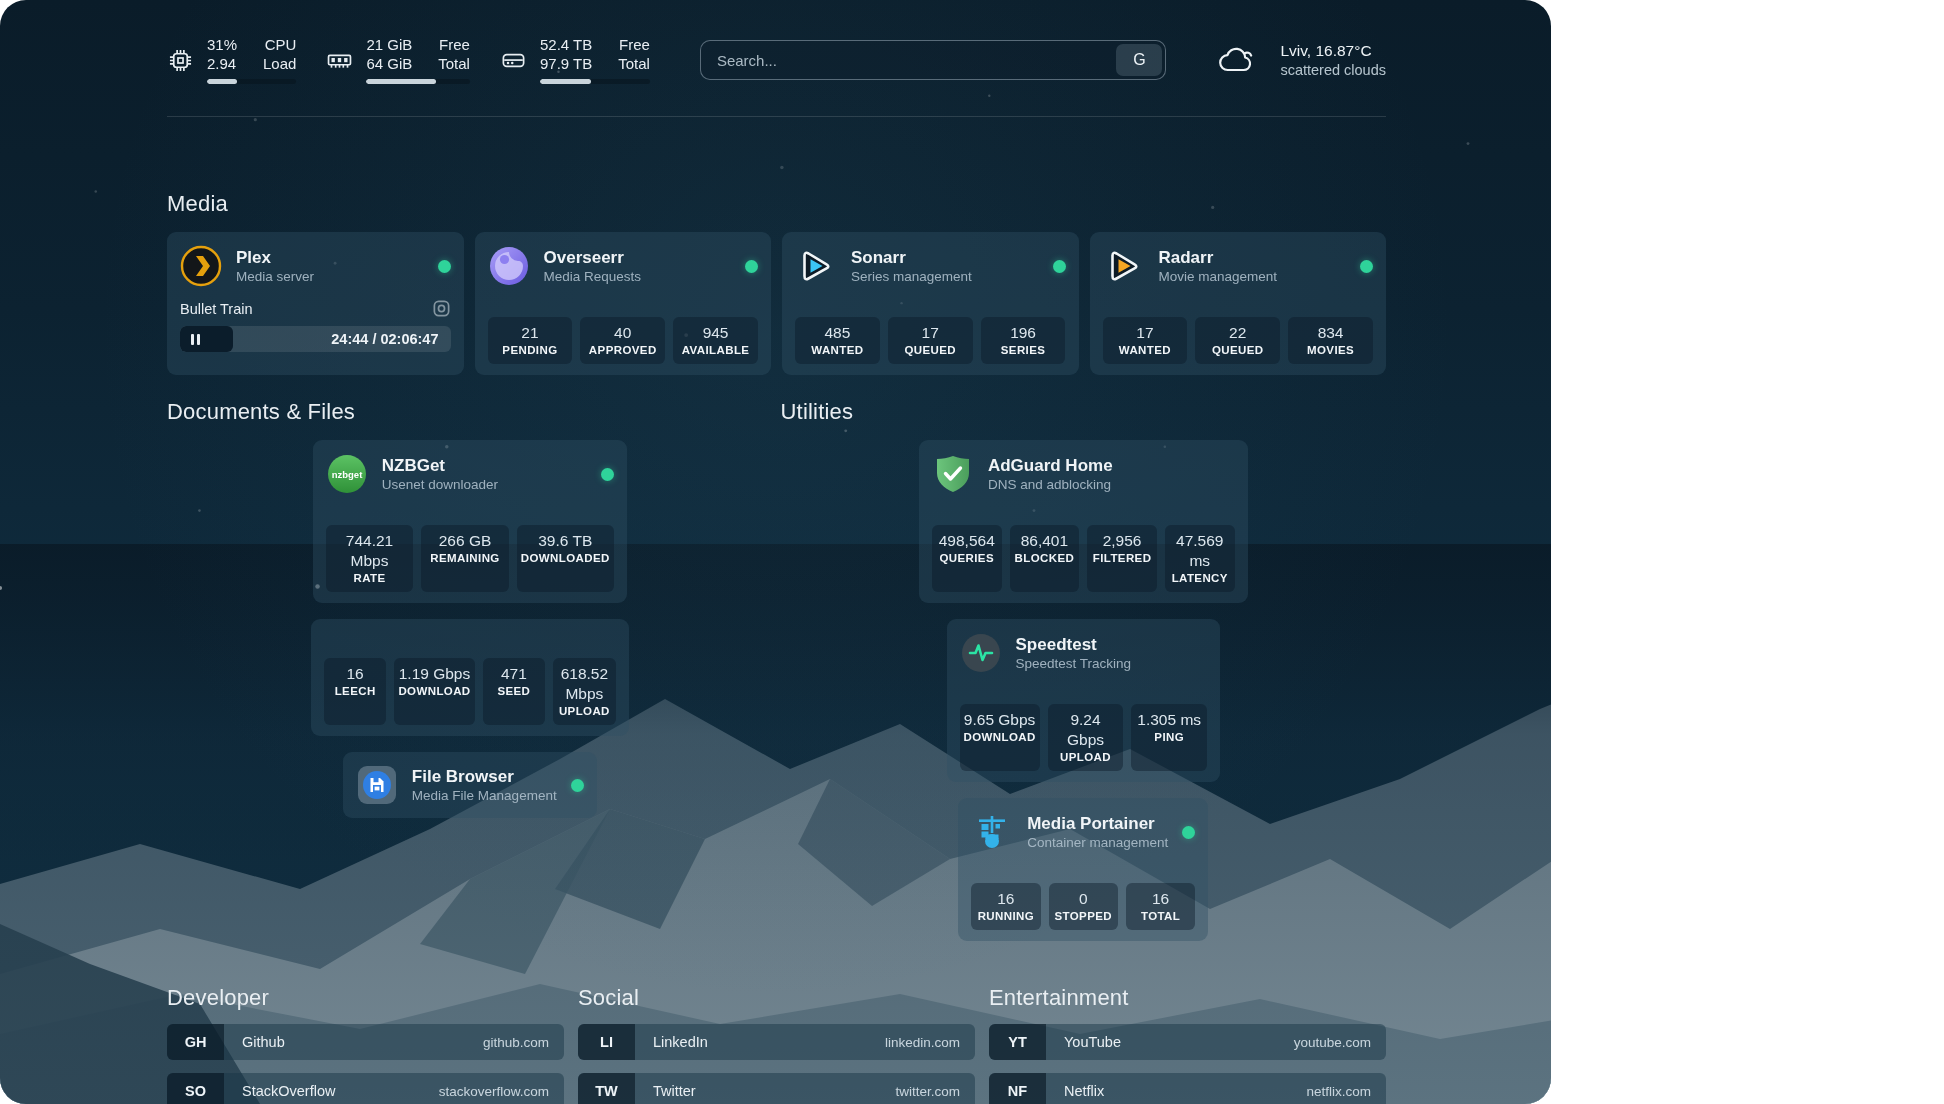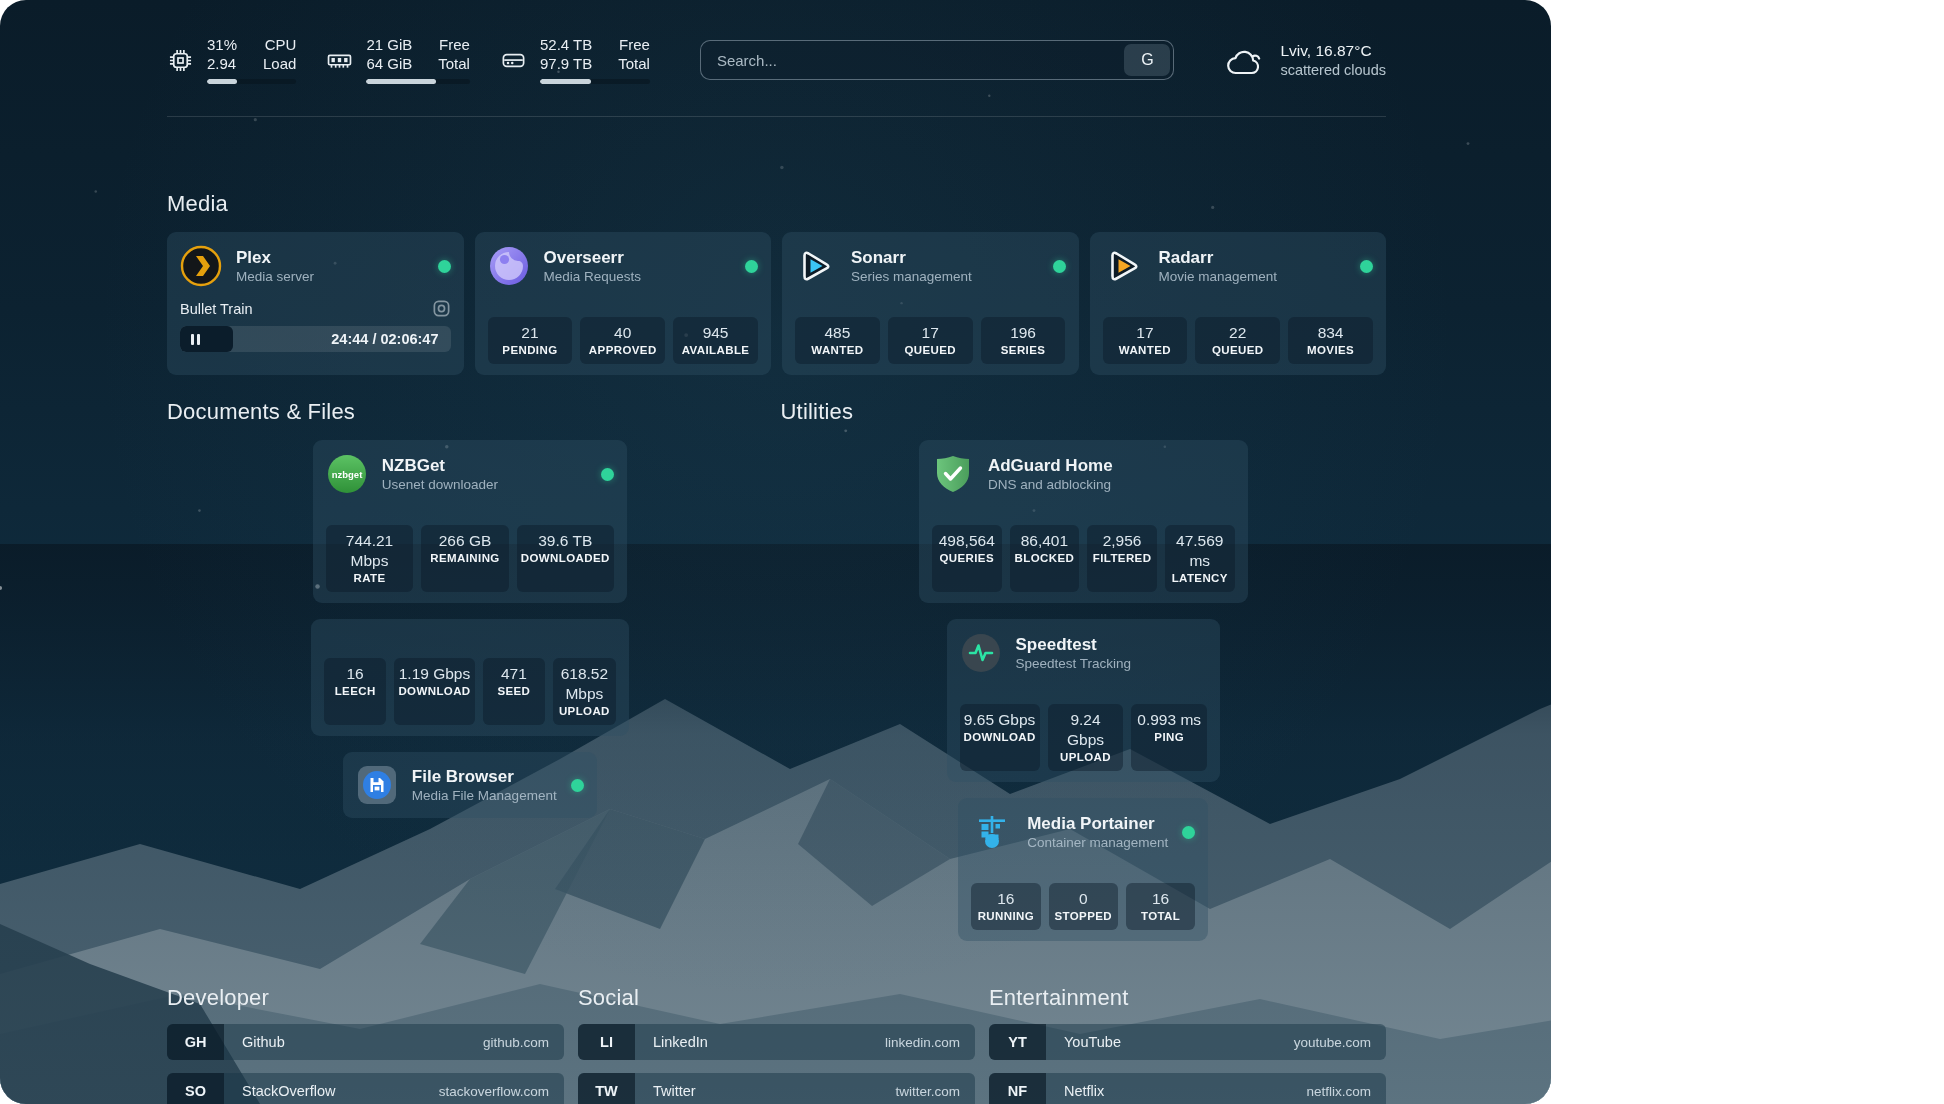--- a/index.html
+++ b/index.html
@@ -26,21 +26,21 @@
 
   .searchwrap{flex:1;margin:0 50px;position:relative;height:40px;
     border:1.5px solid rgba(182,200,212,0.45);border-radius:10px;background:rgba(14,30,42,0.28);box-sizing:border-box;}
   .searchwrap input{position:absolute;inset:0;background:transparent;border:none;outline:none;
     padding:0 60px 0 16px;font-size:15px;color:#e4ecf1;font-family:"Liberation Sans",sans-serif;}
   .searchwrap input::placeholder{color:rgba(198,212,221,0.85);}
   .search-btn{position:absolute;top:3px;bottom:3px;right:3px;width:46px;border-radius:7px;
     background:rgba(148,172,188,0.22);display:flex;align-items:center;justify-content:center;
     color:#eef4f8;font-size:16px;font-weight:500;cursor:pointer;}
 
-  .weather{display:flex;align-items:flex-end;gap:16px;}
+  .weather{display:flex;align-items:center;gap:24px;}
   .weather svg{width:40px;height:32px;display:block;}
   .weather .wx-line1{font-size:15.5px;color:#eef3f6;line-height:20px;}
   .weather .wx-line2{font-size:14.5px;color:rgba(212,226,234,0.85);line-height:18px;}
 
   .divider{margin-top:30px;height:1px;background:rgba(255,255,255,0.13);}
 
   
   .section-title{font-size:22px;font-weight:500;color:#e9eef2;letter-spacing:0.2px;}
   .media-title{margin-top:74px;}
   .media-grid{margin-top:15px;display:grid;grid-template-columns:repeat(4,1fr);gap:11px;}
@@ -512,21 +512,21 @@
             <div class="stats">
               <div class="stat">
                   <div class="v">9.65 Gbps</div>
                   <div class="l">DOWNLOAD</div>
                 </div>
               <div class="stat">
                   <div class="v">9.24 Gbps</div>
                   <div class="l">UPLOAD</div>
                 </div>
               <div class="stat">
-                  <div class="v">0.993 ms</div>
+                  <div class="v">1.305 ms</div>
                   <div class="l">PING</div>
                 </div>
             </div>
           </div>
 
           <div class="card">
             <div class="card-hdr">
               <span class="svc-icon">
                 <svg viewBox="0 0 42 42" fill="#33b2ea">
                     <rect x="19.7" y="5" width="2.6" height="17"></rect>

